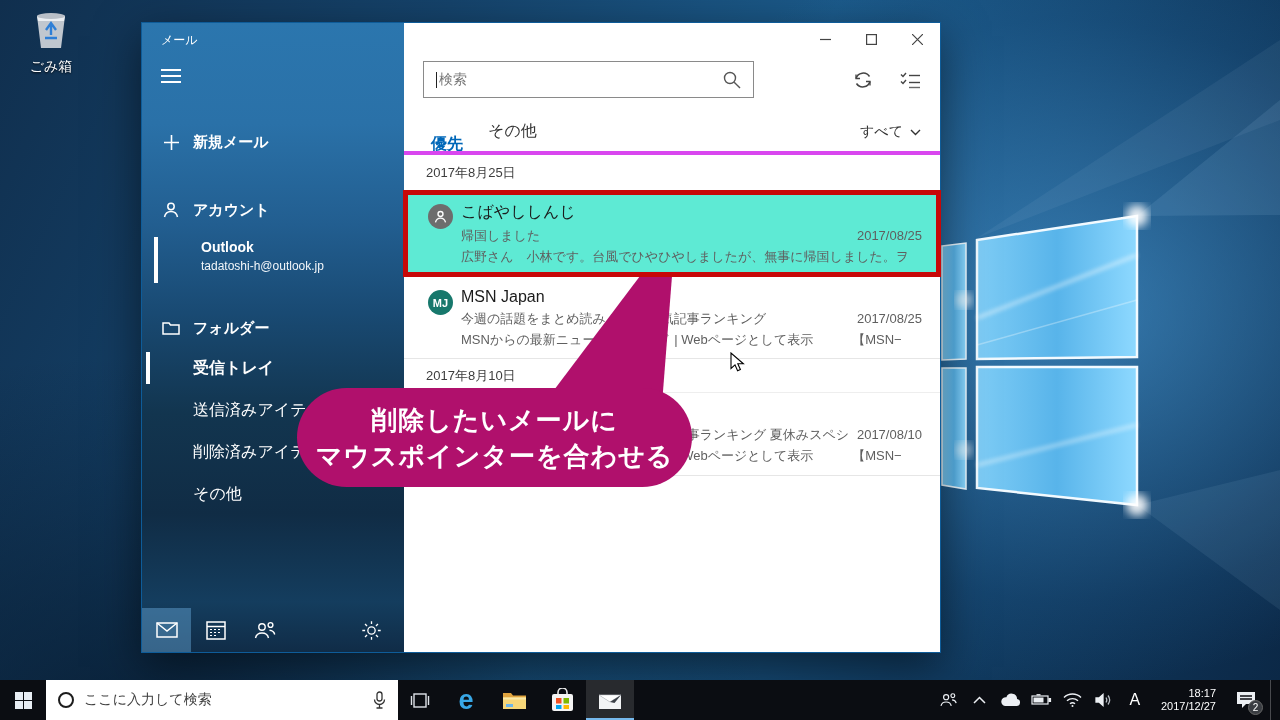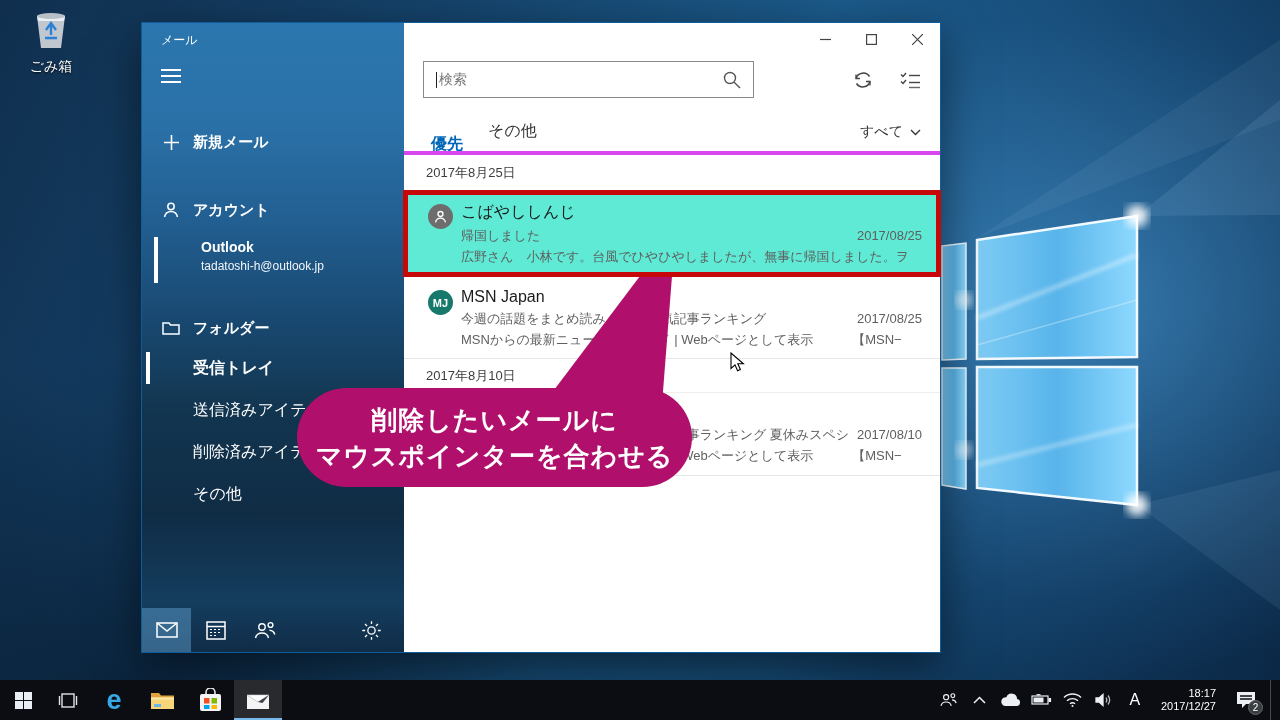--- a/index.html
+++ b/index.html
@@ -363,20 +363,28 @@
   <div class="taskbar">
     <div class="tb-btn tb-start">
       <svg width="17" height="17" viewBox="0 0 17 17">
         <rect x="0" y="0" width="8" height="8" fill="#e8eef4"></rect>
           <rect x="9" y="0" width="8" height="8" fill="#e8eef4"></rect>
         <rect x="0" y="9" width="8" height="8" fill="#e8eef4"></rect>
           <rect x="9" y="9" width="8" height="8" fill="#e8eef4"></rect>
         </svg>
     </div>
 
+    <div class="tb-search">
+      <span class="ring"></span>
+      <span class="txt">ここに入力して検索</span>
+      <svg width="13" height="19" viewBox="0 0 13 19" fill="none" stroke="#333" stroke-width="1.3">
+        <rect x="4" y="1" width="5" height="9" rx="2.5"></rect>
+          <path d="M1.5 8.5a5 5 0 0 0 10 0M6.5 13.5V17M3.5 17h6"></path>
+        </svg>
+    </div>
 
     <div class="tb-btn tb-taskview">
       <svg width="20" height="17" viewBox="0 0 20 17" fill="none" stroke="#dfe3e8" stroke-width="1.4">
         <rect x="4" y="2" width="12" height="13"></rect>
           <path d="M1.5 4v9M18.5 4v9"></path>
         </svg>
     </div>
 
     <div class="tb-btn tb-app">
       <span class="edge-e">e</span>

